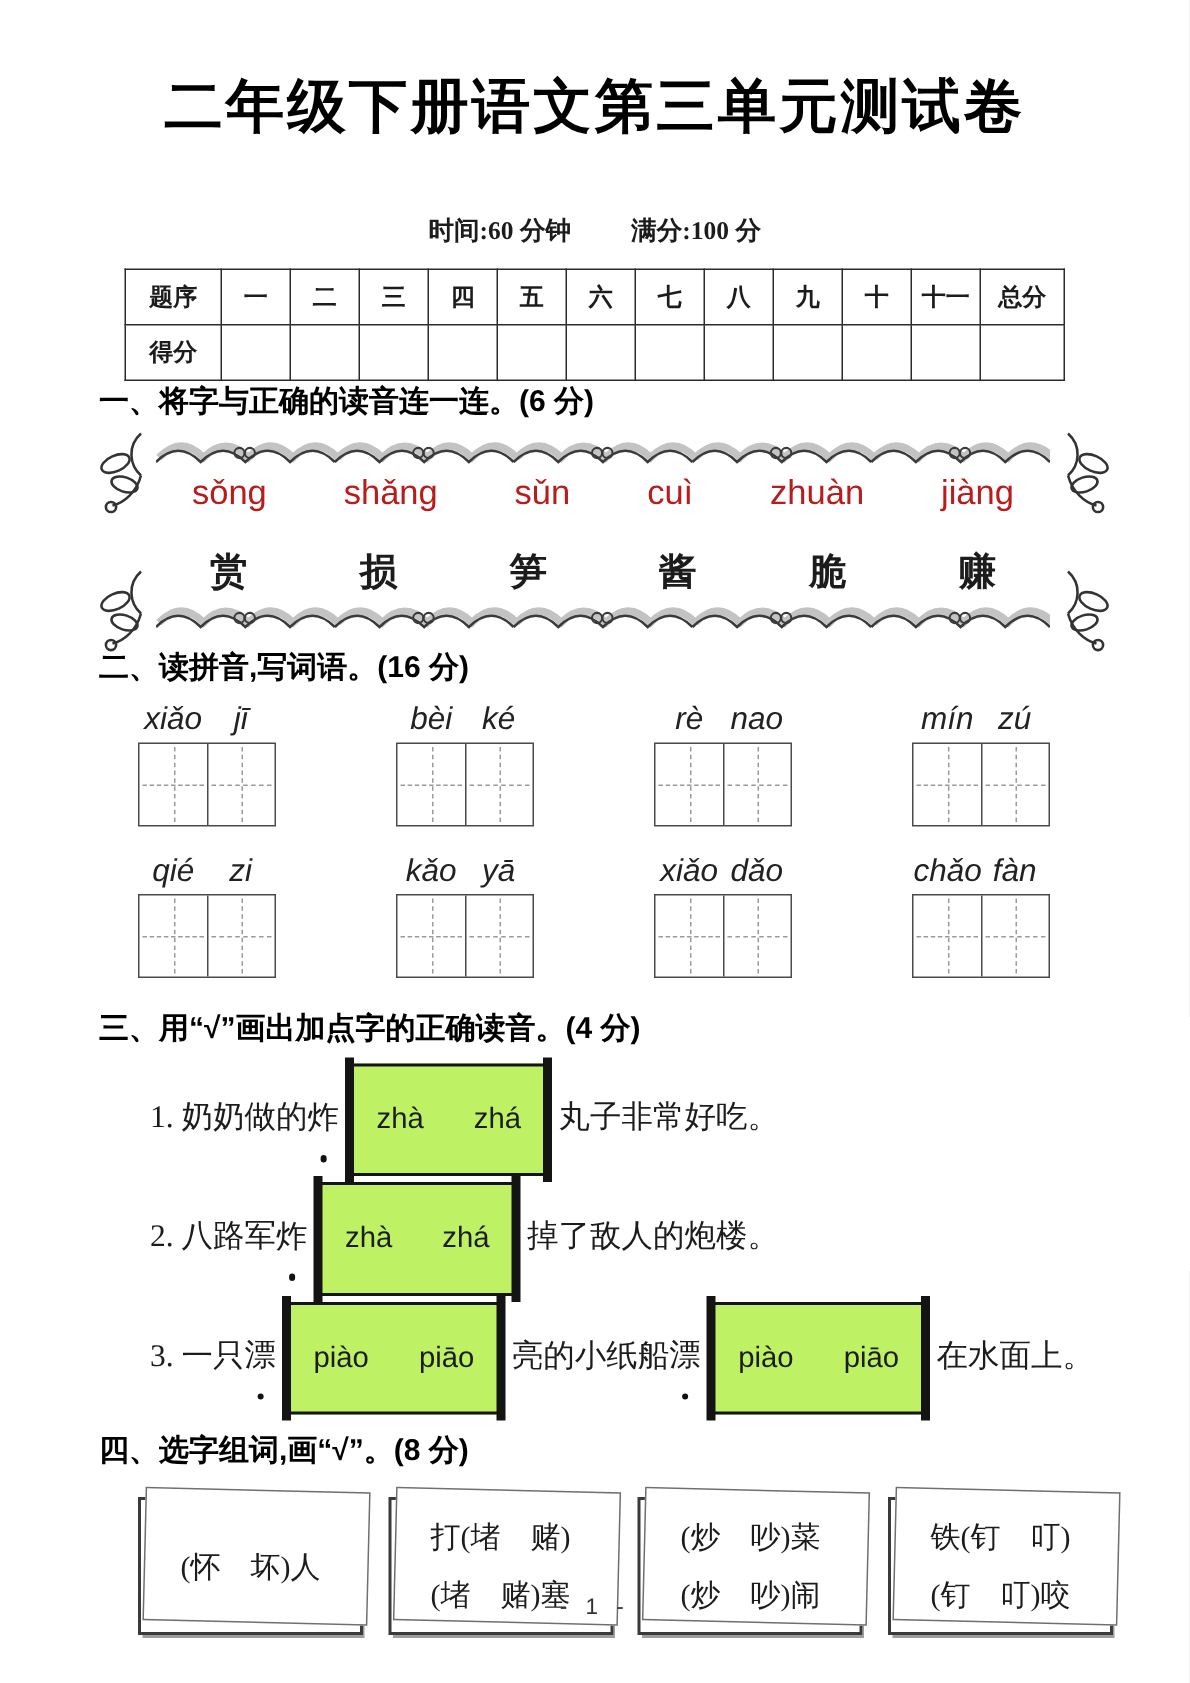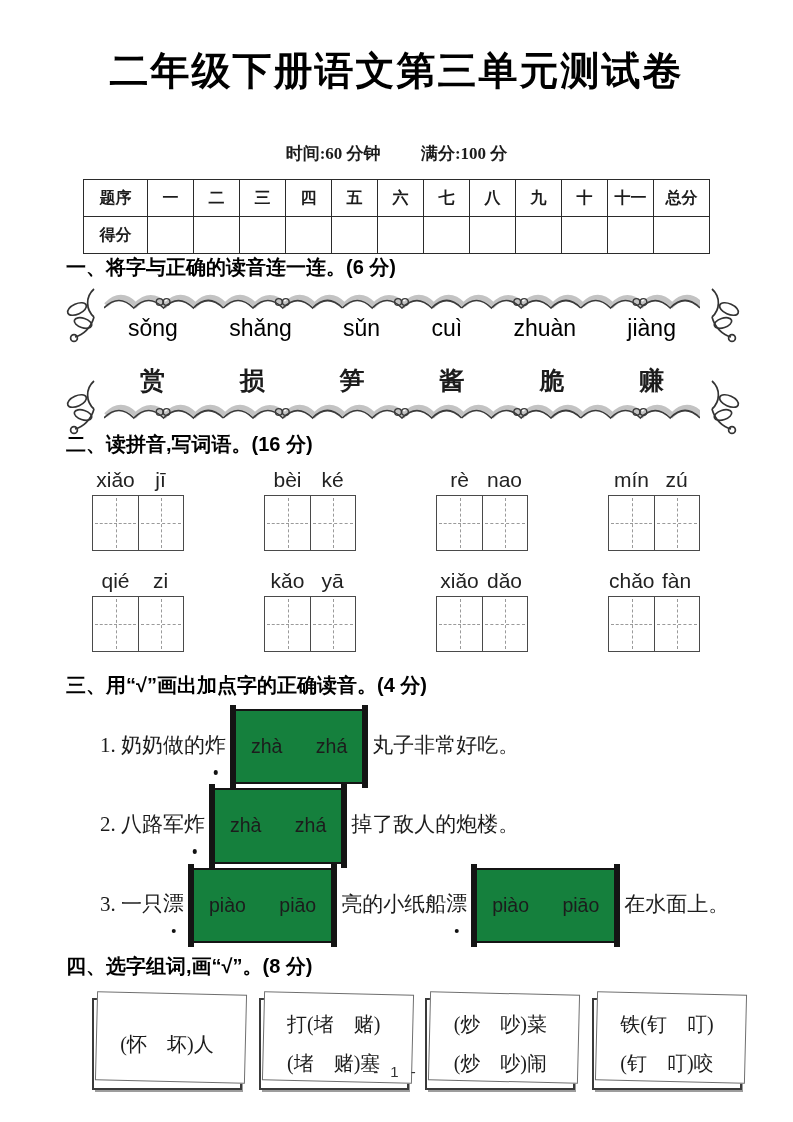--- a/index.html
+++ b/index.html
@@ -45,28 +45,28 @@
   .band .leaf-l { position:absolute; left:-20px; top:-4px; }
   .band .leaf-r { position:absolute; right:-22px; top:-4px; }
   .band2 .leaf-l { top:auto; bottom:-12px; }
   .band2 .leaf-r { top:auto; bottom:-12px; }
   .wave { display:block; width:596px; margin:0 auto; }
   .band-row {
     display:flex; justify-content:space-between; align-items:baseline;
     padding:2px 44px 0 44px;
   }
   .band-row.pinyin-row span {
-    font-family:"Liberation Sans", sans-serif; font-size:23px; color:#000000;
+    font-family:"Liberation Sans", sans-serif; font-size:23px; color:#b91c1c;
   }
   .band-row.char-row { padding:0 56px 2px 56px; }
   .band-row.char-row span { font-size:25px; font-weight:600; }
   
   .word-row {
     display:flex; justify-content:space-between;
-    width:608px; margin:10px 0 0 92px;
+    width:608px; margin:10px 0 0 92px;font-style:italic;
   }
   .word-group { display:flex; flex-direction:column; align-items:center; }
   .pys { display:flex; }
   .pys span {
     width:45px; text-align:center;
     font-family:"Liberation Sans", sans-serif; font-size:21px; color:#222;
   }
   .tian { display:flex; border:1.6px solid #4a4a4a; margin-top:3px; background:#fff; }
   .cell { width:45px; height:54px; position:relative; }
   .cell + .cell { border-left:1.7px solid #4a4a4a; }
@@ -87,21 +87,21 @@
   .dotted { position:relative; display:inline-block; }
   .dotted::after {
     content:""; position:absolute; left:50%; transform:translateX(-50%);
     bottom:-4px; width:4.5px; height:4.5px; border-radius:50%; background:#111;
   }
   .opt-box {
     display:inline-block; position:relative; vertical-align:middle;
     border-top:2px solid #141414; border-bottom:2px solid #141414;
     padding:24px 20px; margin:0 5px;
     font-family:"Liberation Sans", sans-serif; font-size:19.5px;
-    word-spacing:28px; line-height:1.2; background:#15803d;
+    word-spacing:28px; line-height:1.2; background:#bef264;
   }
   .opt-box::before, .opt-box::after {
     content:""; position:absolute; top:-6px; bottom:-6px; width:6px; background:#141414;
   }
   .opt-box::before { left:-1px; } .opt-box::after { right:-1px; }
   
   .cards {
     display:flex; justify-content:space-between;
     width:650px; margin:18px 0 0 92px;
   }

